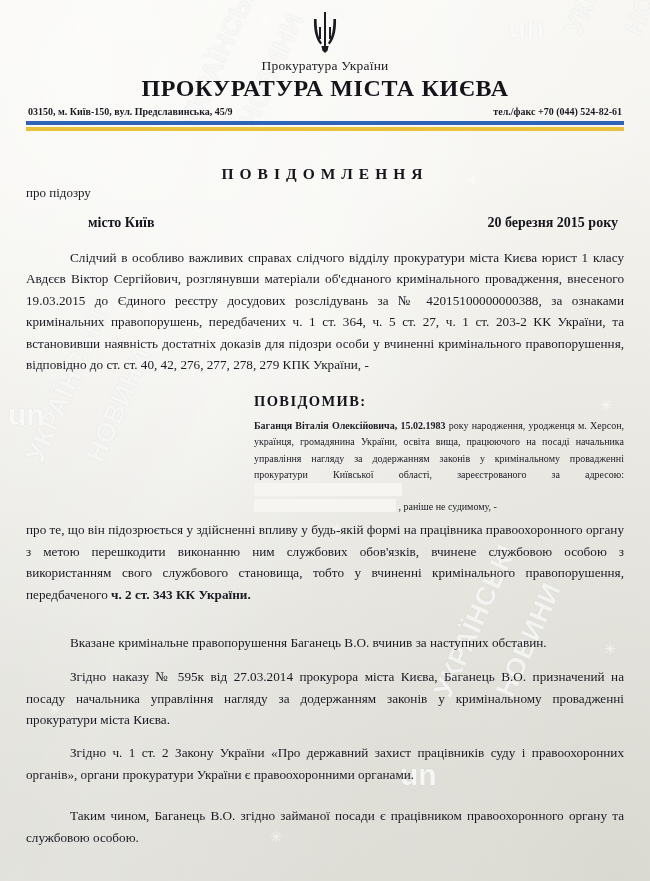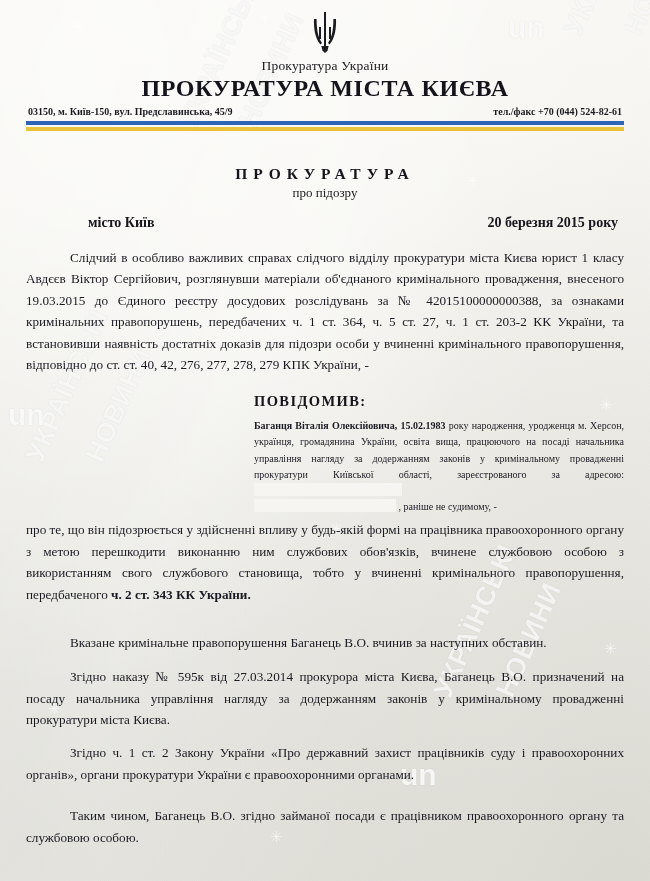--- a/index.html
+++ b/index.html
@@ -92,21 +92,21 @@
   
   .doc-title {
     text-align: center;
     font-size: 15.5px;
     font-weight: bold;
     letter-spacing: 6px;
     margin-top: 34px;
     color: #15151b;
   }
   .doc-subtitle {
-    text-align: center;
+    text-align: left;
     font-size: 13px;
     margin-top: 2px;
     color: #1b1b20;
   }
 
   .place-date {
     display: flex;
     justify-content: space-between;
     align-items: baseline;
     margin-top: 14px;
@@ -268,21 +268,21 @@
     <div class="contact-row">
       <span>03150, м. Київ-150, вул. Предславинська, 45/9</span>
       <span>тел./факс +70 (044) 524-82-61</span>
     </div>
 
     <div class="rule-stack">
       <div class="rule-blue"></div>
       <div class="rule-yellow"></div>
     </div>
 
-    <div class="doc-title">ПРОКУРАТУРА</div>
+    <div class="doc-title">ПОВІДОМЛЕННЯ</div>
     <div class="doc-subtitle">про підозру</div>
 
     <div class="place-date">
       <span class="place">місто Київ</span>
       <span class="date">20 березня 2015 року</span>
     </div>
 
     <p class="body para1">Слідчий в особливо важливих справах слідчого відділу прокуратури міста Києва юрист 1 класу Авдєєв Віктор Сергійович, розглянувши матеріали об'єднаного кримінального провадження, внесеного 19.03.2015 до Єдиного реєстру досудових розслідувань за № 42015100000000388, за ознаками кримінальних правопорушень, передбачених ч. 1 ст. 364, ч. 5 ст. 27, ч. 1 ст. 203-2 КК України, та встановивши наявність достатніх доказів для підозри особи у вчиненні кримінального правопорушення, відповідно до ст. ст. 40, 42, 276, 277, 278, 279 КПК України, -</p>
 
     <div class="declare">ПОВІДОМИВ:</div>

